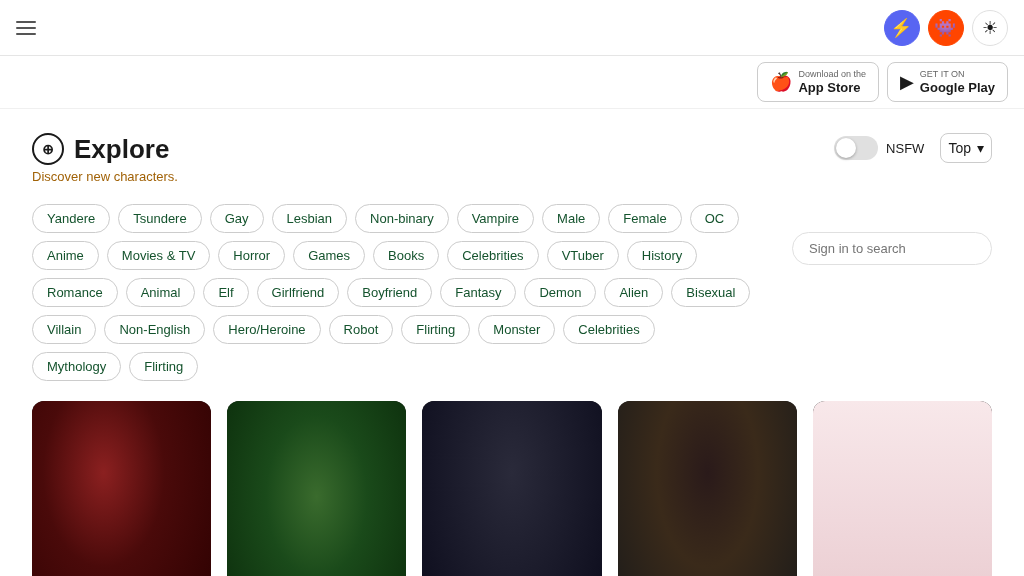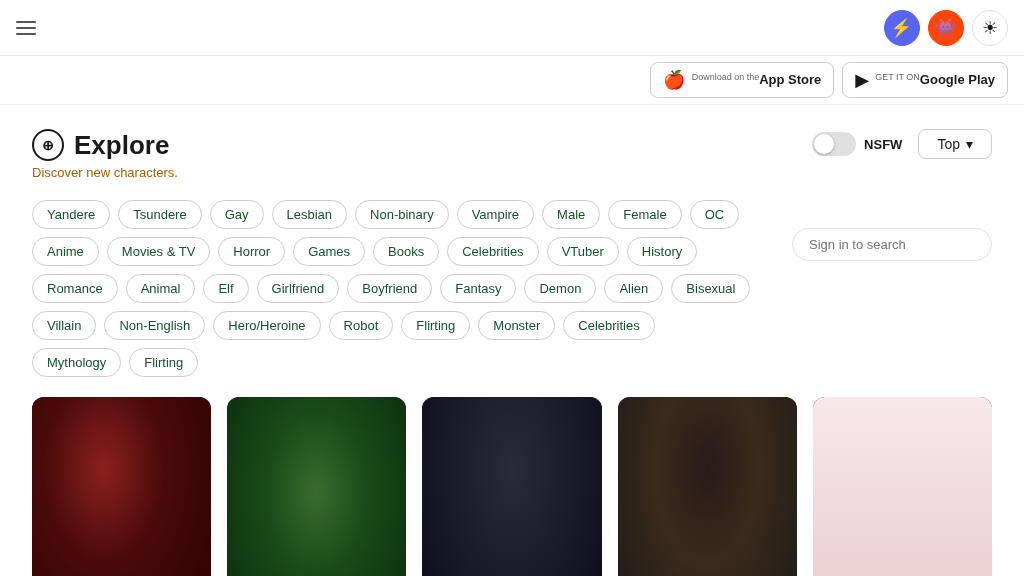--- a/index.html
+++ b/index.html
@@ -76,21 +76,21 @@
       gap: 6px;
       padding: 6px 12px;
       border: 1.5px solid #ccc;
       border-radius: 8px;
       background: #fff;
       cursor: pointer;
       text-decoration: none;
       color: #1a1a1a;
     }
     .store-btn .store-icon { font-size: 18px; }
-    .store-btn .store-text { display: flex; flex-direction: row; line-height: 1.2; }
+    .store-btn .store-text { display: flex; flex-direction: column; line-height: 1.2; }
     .store-btn .store-label { font-size: 9px; color: #666; }
     .store-btn .store-name { font-size: 13px; font-weight: 700; }
 
     
     .main-content {
       padding: 24px 32px;
     }
 
     
     .explore-header {
@@ -122,21 +122,21 @@
     .explore-controls {
       display: flex;
       align-items: center;
       gap: 16px;
     }
     .nsfw-toggle {
       display: flex;
       align-items: center;
       gap: 8px;
       font-size: 13px;
-      font-weight: 700;
+      font-weight: 400;
     }
     .toggle-track {
       width: 44px;
       height: 24px;
       background: #e0e0e0;
       border-radius: 12px;
       position: relative;
       cursor: pointer;
     }
     .toggle-knob {
@@ -147,21 +147,21 @@
       position: absolute;
       top: 2px;
       left: 2px;
       box-shadow: 0 1px 3px rgba(0,0,0,0.3);
       transition: left 0.2s;
     }
     .sort-dropdown {
       display: flex;
       align-items: center;
       gap: 6px;
-      padding: 6px 18px;
+      padding: 6px 7px;
       border: 1.5px solid #ccc;
       border-radius: 8px;
       background: #fff;
       cursor: pointer;
       font-size: 14px;
       font-weight: 500;
     }
 
     
     .tags-section {

